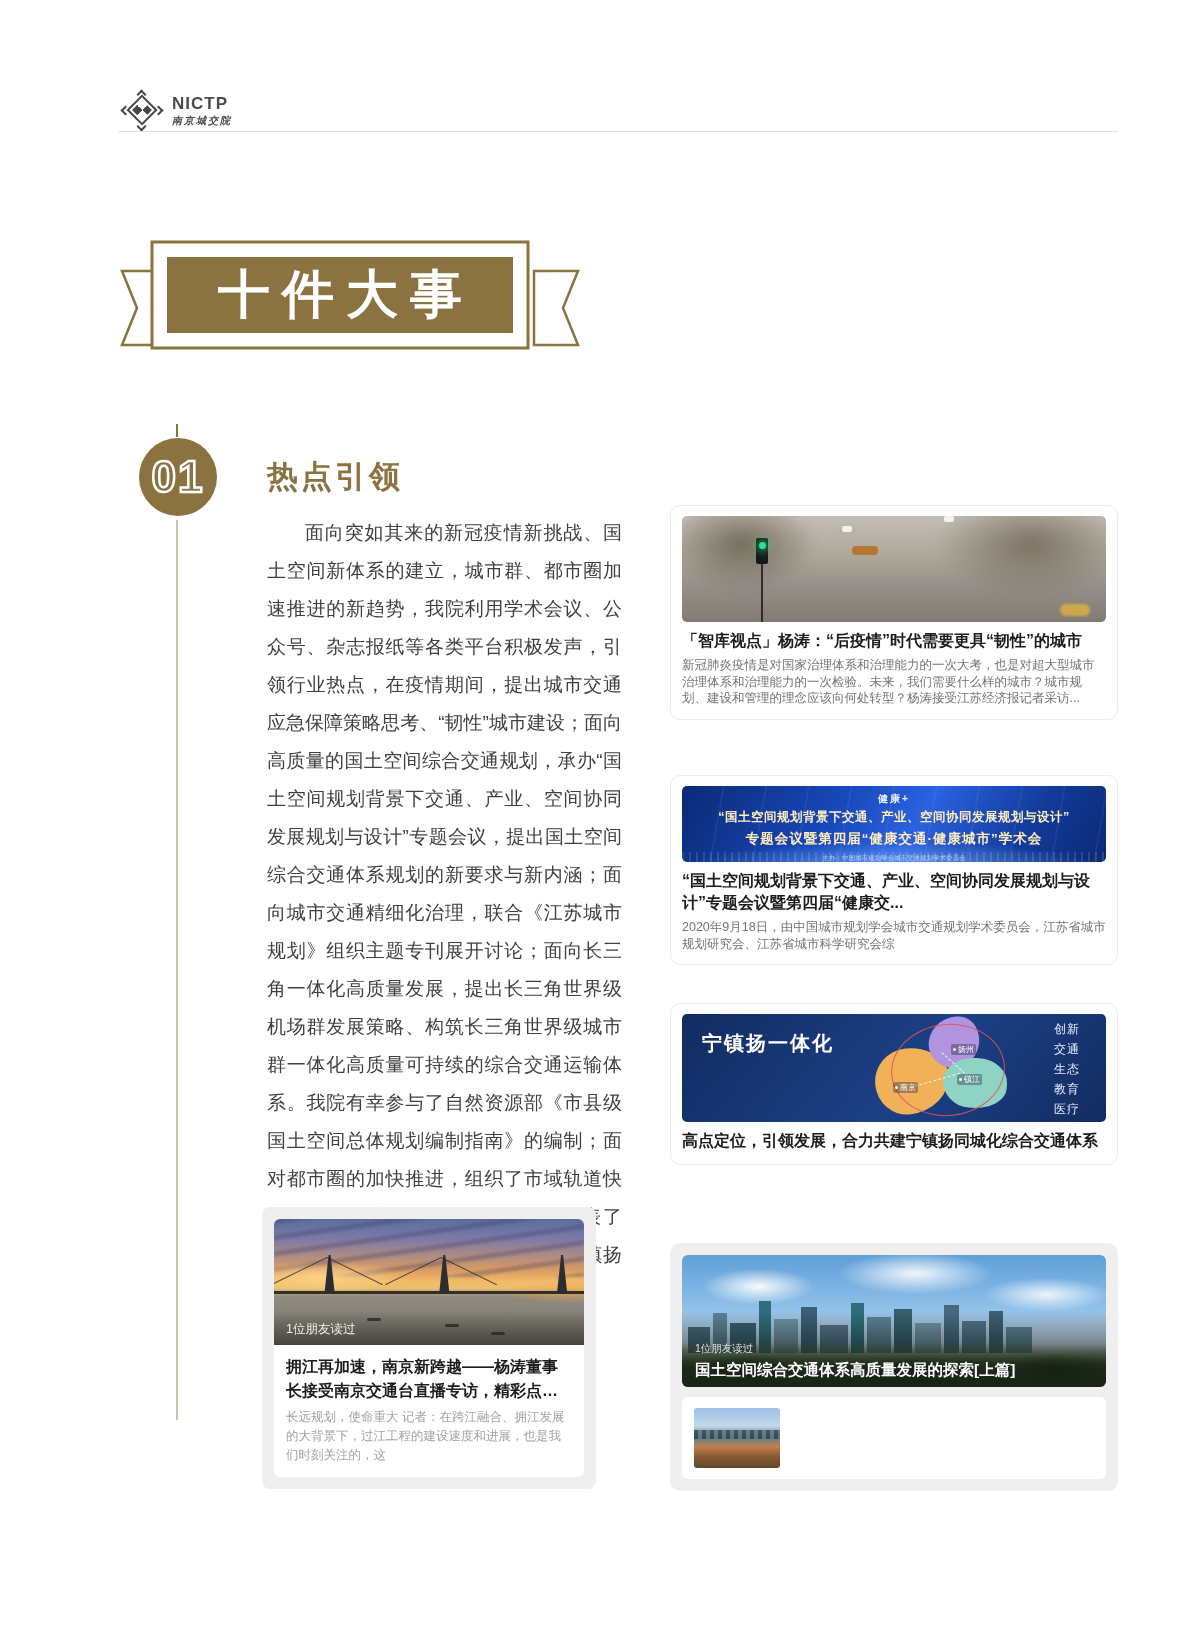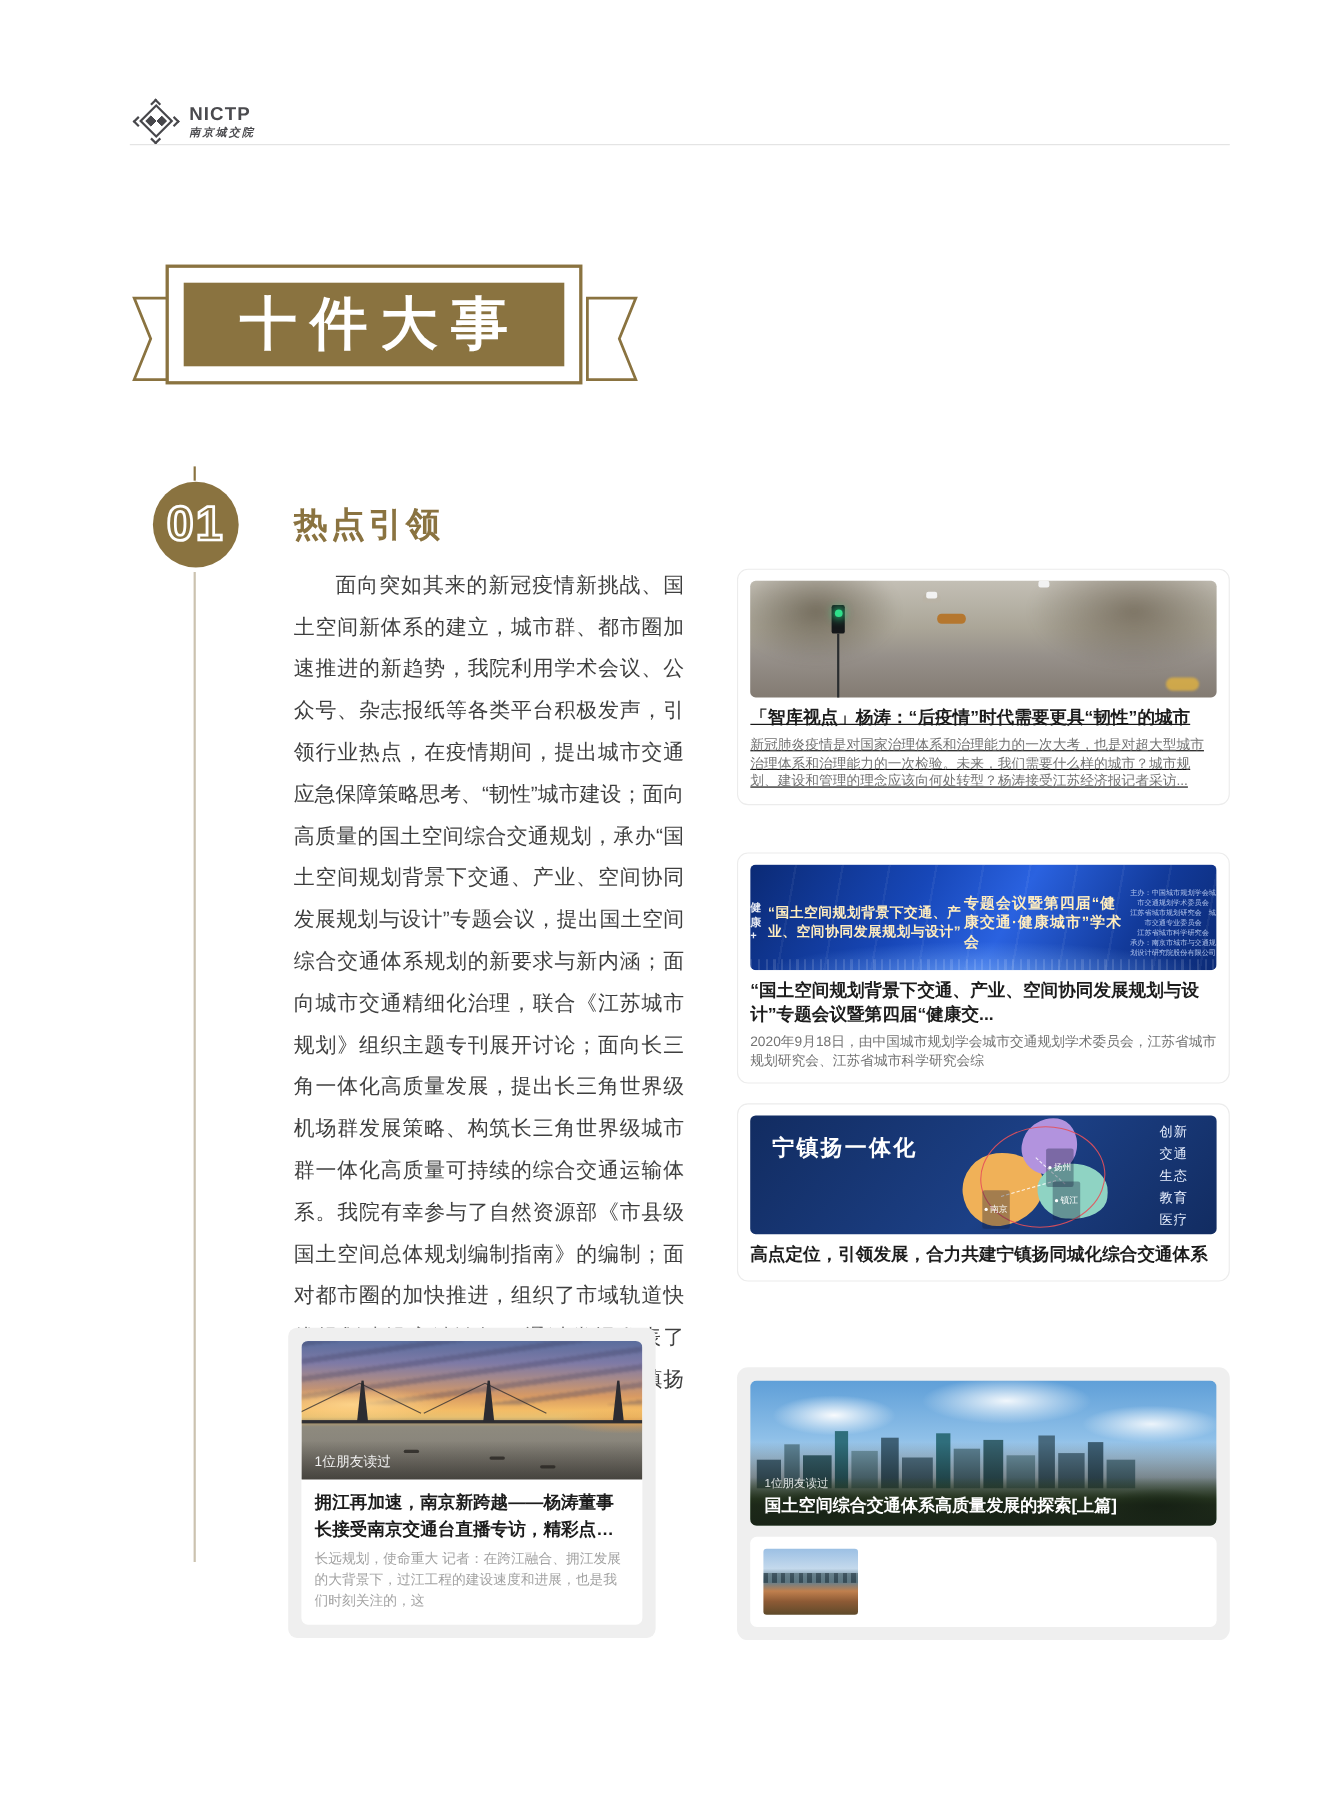--- a/index.html
+++ b/index.html
@@ -69,25 +69,25 @@
   .p1 { left:158px; top:16px; }
   .p1 .head::before { content:""; position:absolute; left:-1px; top:-5px; width:16px; height:9px; background:#b9b3a6; border-radius:50% 50% 20% 20%; }
   .p1 .scarf { position:absolute; left:12px; top:14px; width:26px; height:9px; background:#b5772f; border-radius:4px; }
   .p2 { left:260px; top:6px; }
   .p2 .head { background:#2a2a30; width:15px; height:15px; }
   .p2 .body { width:54px; height:74px; background:#101014; }
   .img1 .bike { position:absolute; right:16px; bottom:6px; width:30px; height:12px; border-radius:6px;
       background:rgba(230,180,60,.75); filter:blur(1px); }
 
   
-  .img2 { height:96px; background:
+  .img2 { height:76px; background:
       radial-gradient(ellipse 70% 50% at 50% 108%, rgba(140,190,255,.6), transparent 70%),
       repeating-linear-gradient(100deg, transparent 0 40px, rgba(255,255,255,.05) 40px 42px),
       linear-gradient(120deg,#0b2a75 0%,#1747b8 35%,#2a62e0 55%,#123a9a 80%,#0b2a75 100%);
-      display:flex; flex-direction:row; align-items:center; padding-top:6px; }
+      display:flex; flex-direction:column; align-items:center; padding-top:6px; }
   .b-logo  { font-size:10px; font-weight:700; color:rgba(255,255,255,.9); letter-spacing:2px; }
   .b-line1 { margin-top:3px; font-size:12.5px; font-weight:700; color:#ffedbe; letter-spacing:.5px; }
   .b-line2 { margin-top:4px; font-size:13.5px; font-weight:700; color:#ffedbe; letter-spacing:1px; }
   .b-orgs  { margin-top:5px; text-align:center; }
   .b-orgs div { font-size:6.5px; line-height:9px; color:rgba(210,225,255,.8); }
   .img2 .sil { position:absolute; left:0; right:0; bottom:0; height:10px; opacity:.5;
       background:repeating-linear-gradient(90deg, rgba(255,255,255,.25) 0 2px, transparent 2px 7px); }
 
   
   .img3 { height:108px; background:linear-gradient(130deg,#122c61 0%,#1c4086 55%,#122c61 100%); }
@@ -99,21 +99,21 @@
   .blob-purple { left:62px; top:0;  width:50px; height:52px; background:#b293de; transform:rotate(8deg);
       border-radius:58% 42% 52% 48% / 55% 48% 52% 45%; }
   .blob-orange { left:8px;  top:32px; width:74px; height:66px; background:#f0b158; transform:rotate(-6deg);
       border-radius:46% 54% 58% 42% / 50% 45% 55% 50%; }
   .blob-teal   { left:76px; top:42px; width:64px; height:50px; background:#8fd3c3; transform:rotate(4deg);
       border-radius:52% 48% 55% 45% / 50% 50% 45% 55%; }
   .ring { position:absolute; left:24px; top:8px; width:114px; height:92px; border:1.5px solid rgba(230,80,90,.9);
       border-radius:50%; transform:rotate(-6deg); }
   .dash1 { position:absolute; left:42px; top:64px; width:52px; border-top:1px dashed rgba(255,255,255,.85); transform:rotate(-16deg); }
   .dash2 { position:absolute; left:70px; top:48px; width:36px; border-top:1px dashed rgba(255,255,255,.85); transform:rotate(42deg); }
-  .map-lbl { position:absolute; font-size:8px; color:#fff; background:rgba(20,30,60,.35); padding:12px 2px; border-radius:2px; }
+  .map-lbl { position:absolute; font-size:8px; color:#fff; background:rgba(20,30,60,.35); padding:0 2px; border-radius:2px; }
   .map-lbl::before { content:""; display:inline-block; width:3px; height:3px; border-radius:50%; background:#fff; margin-right:2px; vertical-align:middle; }
   .lbl-yz { left:84px; top:28px; } .lbl-nj { left:26px; top:66px; } .lbl-zj { left:90px; top:58px; }
 
   
   .gray-box { position:absolute; left:670px; top:1243px; width:448px; background:#efefef; border-radius:10px; padding:12px; }
   .img4 { position:relative; height:132px; border-radius:6px; overflow:hidden; background:
       radial-gradient(ellipse 80px 26px at 18% 24%, rgba(255,255,255,.95), transparent 70%),
       radial-gradient(ellipse 110px 30px at 55% 14%, rgba(255,255,255,.9), transparent 70%),
       radial-gradient(ellipse 90px 24px at 86% 30%, rgba(255,255,255,.85), transparent 70%),
       linear-gradient(180deg,#5f9fd8 0%,#8fc0e8 40%,#cfe2f1 68%,#e8f0f5 100%); }
@@ -211,21 +211,21 @@
     </svg>
     <div class="ribbon-title">十件大事</div>
   </div>
 
   <div class="tick"></div>
   <div class="num-circle">01</div>
   <div class="vline"></div>
   <div class="section-title">热点引领</div>
   <div class="section-para">面向突如其来的新冠疫情新挑战、国土空间新体系的建立，城市群、都市圈加速推进的新趋势，我院利用学术会议、公众号、杂志报纸等各类平台积极发声，引领行业热点，在疫情期间，提出城市交通应急保障策略思考、“韧性”城市建设；面向高质量的国土空间综合交通规划，承办“国土空间规划背景下交通、产业、空间协同发展规划与设计”专题会议，提出国土空间综合交通体系规划的新要求与新内涵；面向城市交通精细化治理，联合《江苏城市规划》组织主题专刊展开讨论；面向长三角一体化高质量发展，提出长三角世界级机场群发展策略、构筑长三角世界级城市群一体化高质量可持续的综合交通运输体系。我院有幸参与了自然资源部《市县级国土空间总体规划编制指南》的编制；面对都市圈的加快推进，组织了市域轨道快线规划建设高端论坛；通过党报发表了《高点定位、引领发展，全力共建宁镇扬同城化综合交通体系》的主题文章。</div>
 
-  <div class="card" style="top:517px;text-decoration:underline;">
+  <div class="card" style="top:505px;">
     <div class="card-img img1">
       <span class="tree-l"></span>
       <span class="tree-r"></span>
       <span class="signal"></span>
       <span class="person p1"><span class="head"></span><span class="scarf"></span><span class="body"></span></span>
       <span class="person p2"><span class="head"></span><span class="body"></span></span>
       <span class="bike"></span>
     </div>
     <div class="card-title">「智库视点」杨涛：“后疫情”时代需要更具“韧性”的城市</div>
     <div class="card-desc">新冠肺炎疫情是对国家治理体系和治理能力的一次大考，也是对超大型城市治理体系和治理能力的一次检验。未来，我们需要什么样的城市？城市规划、建设和管理的理念应该向何处转型？杨涛接受江苏经济报记者采访...</div>

